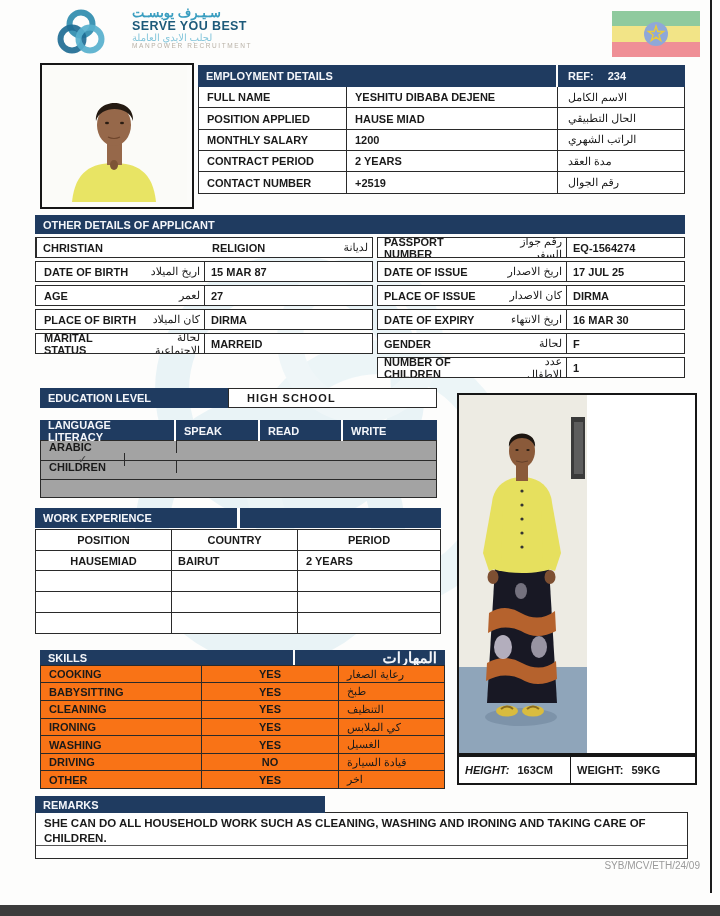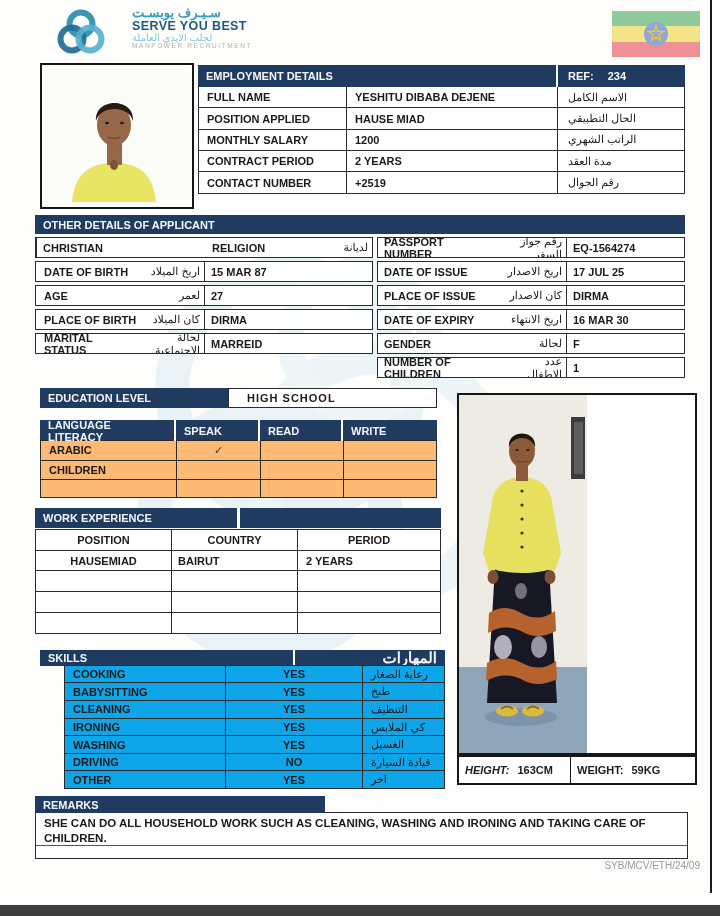--- a/index.html
+++ b/index.html
@@ -21,29 +21,29 @@
   .emp-val{width:212px;border-left:1.2px solid #2a2a2a;border-right:1.2px solid #2a2a2a;padding:0 8px;}
   .emp-ar{flex:1;justify-content:flex-end;padding:0 10px;}
   
   .od-row{height:21px;border:1.5px solid #2a2a2a;margin-bottom:3px;background:#fff;}
   .od-l-lbl{width:168px;padding:0 4px 0 8px;justify-content:space-between;overflow:hidden;}
   .od-l-val{flex:1;border-left:1.2px solid #2a2a2a;padding:0 6px;}
   .od-r-lbl{width:188px;padding:0 4px 0 6px;justify-content:space-between;overflow:hidden;}
   .od-r-val{flex:1;border-left:1.2px solid #2a2a2a;padding:0 6px;}
   
   .lang-hcell{color:#f4f6fa;font-weight:bold;font-size:11px;display:flex;align-items:center;padding:0 8px;box-sizing:border-box;border-right:2px solid #fff;}
-  .lang-row{height:21px;border:1.2px solid #2a2a2a;margin-top:-1.2px;background:#fdba74;}
+  .lang-row{height:21px;border:1.2px solid #2a2a2a;margin-top:-1.2px;background:#a3a3a3;flex-direction:column;}
   .lang-c{border-right:1.2px solid #2a2a2a;padding:0 8px;}
   
   .wk-row{height:22px;border:1.2px solid #2a2a2a;margin-top:-1.2px;background:#fff;}
   .wk-c1{width:135px;justify-content:center;font-weight:bold;}
   .wk-c2{width:127px;border-left:1.2px solid #2a2a2a;border-right:1.2px solid #2a2a2a;padding:0 6px;font-weight:bold;}
   .wk-c3{flex:1;padding:0 8px;font-weight:bold;}
   
-  .sk-row{height:18.8px;border:1.2px solid #2a2a2a;margin-top:-1.2px;background:#0ea5e9;margin-left:24px;}
+  .sk-row{height:18.8px;border:1.2px solid #2a2a2a;margin-top:-1.2px;background:#f97316;}
   .sk-n{width:160px;padding:0 8px;font-weight:bold;}
   .sk-v{width:138px;border-left:1.2px solid #2a2a2a;border-right:1.2px solid #2a2a2a;justify-content:center;font-weight:bold;}
   .sk-a{flex:1;justify-content:flex-end;padding:0 8px;}
 </style>
 </head>
 <body>
 
 <div class="page">
 
   <svg class="abs watermark" style="left:60px;top:220px;" width="520" height="500" viewBox="0 0 520 500">

